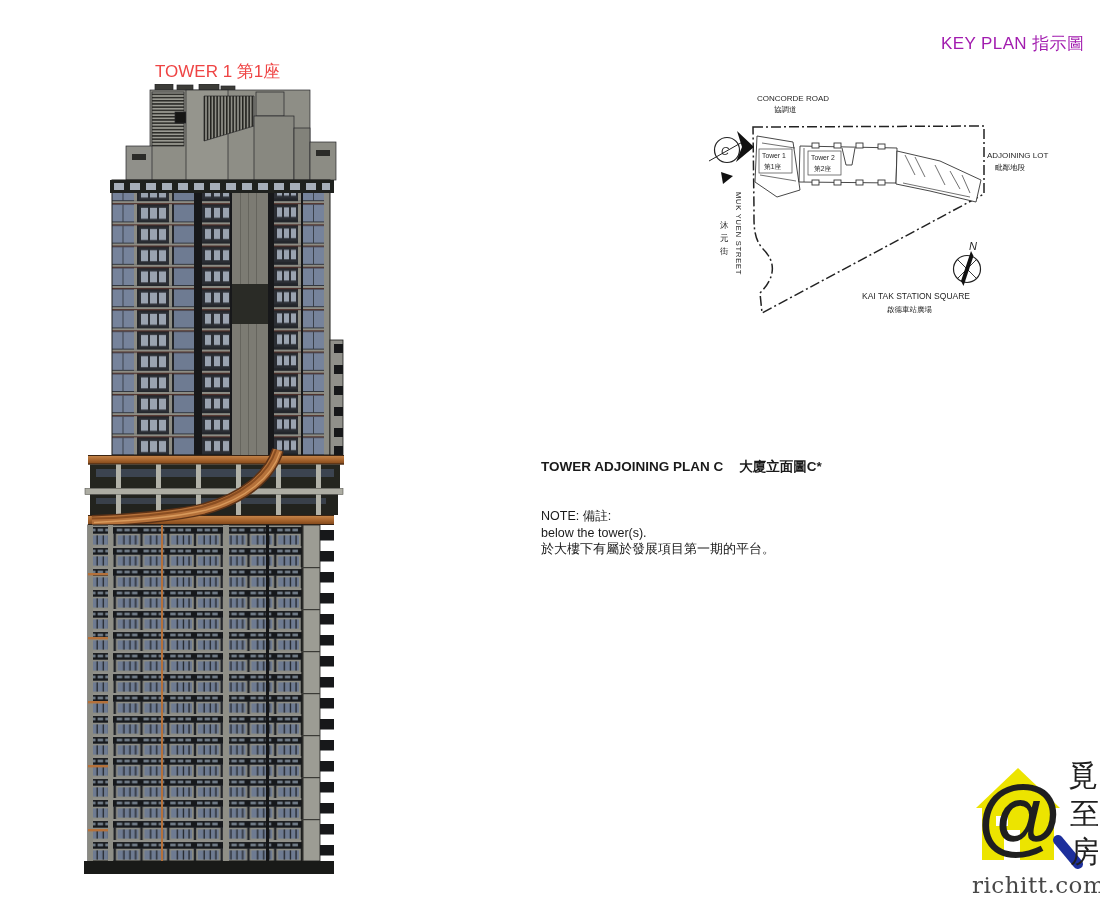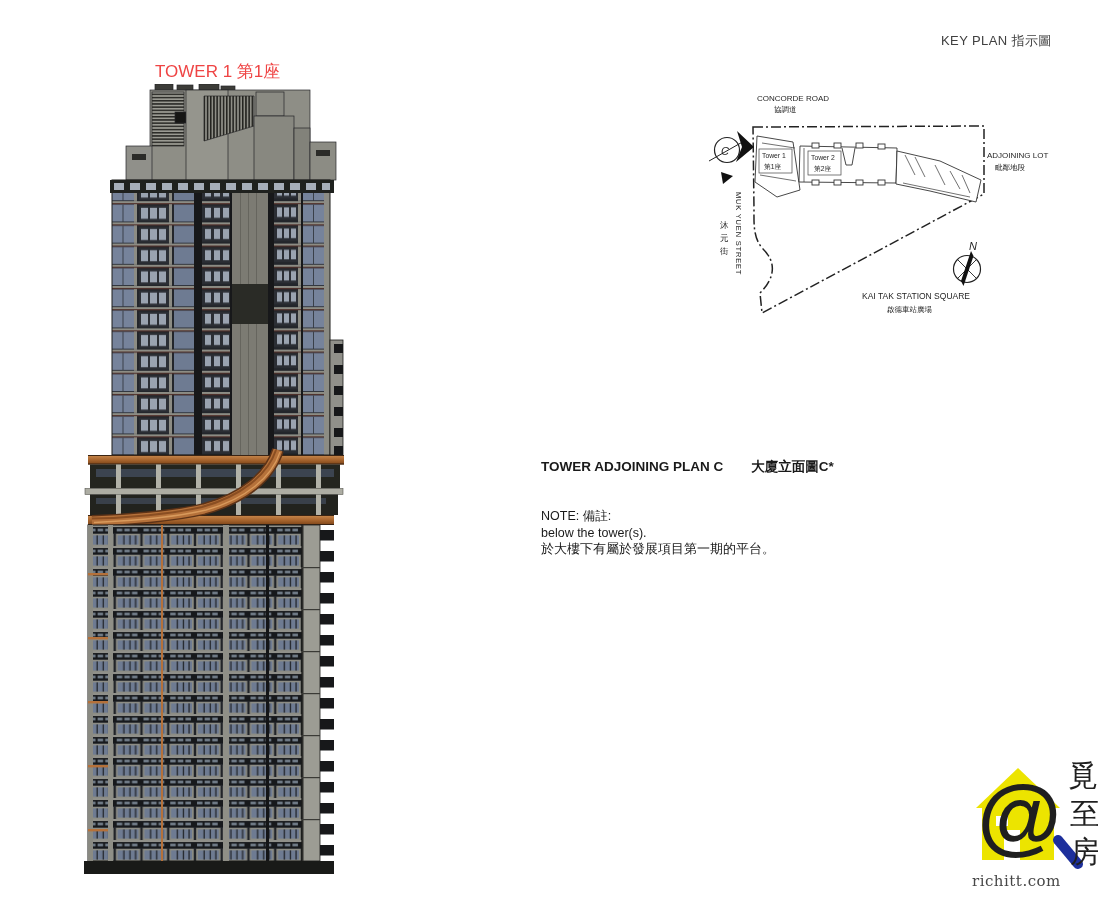--- a/index.html
+++ b/index.html
@@ -1,42 +1,42 @@
 <!DOCTYPE html>
 <html><head>
 <meta charset="utf-8">
 <style>
   html,body{margin:0;padding:0;background:#ffffff;}
   .canvas{
     position:relative;width:1100px;height:900px;background:#ffffff;overflow:hidden;
     font-family:"Liberation Sans",sans-serif;color:#1a1a1a;
   }
   .kp-heading{
-    position:absolute;left:941px;top:32px;font-size:13px;letter-spacing:.4px;
-    color:#404040;white-space:nowrap;
+    position:absolute;left:941px;top:32px;font-size:17px;letter-spacing:.4px;
+    color:#a21caf;white-space:nowrap;
   }
   .tower-title{
     position:absolute;left:155px;top:60px;font-size:17px;color:#ef4444;white-space:nowrap;
   }
   .elev-svg{position:absolute;left:82px;top:84px;}
   .keyplan-svg{position:absolute;left:700px;top:85px;}
   .caption{position:absolute;left:541px;top:458px;width:392px;overflow:hidden;}
   .caption .ttl{font-size:13.5px;font-weight:bold;white-space:nowrap;}
-  .caption .ttl .zh{margin-left:28px;}
+  .caption .ttl .zh{margin-left:16px;}
   .caption .note{margin-top:32px;font-size:12.5px;line-height:16.5px;white-space:nowrap;}
   .caption .note .zh-line{font-size:13px;}
   
   text{font-family:"Liberation Sans",sans-serif;fill:#1f1f1f;}
   .t8{font-size:8px;} .t75{font-size:7.5px;}
   .t68{font-size:6.8px;} .t85{font-size:8.5px;}
   .it{font-style:italic;font-size:11px;}
   
   .logo{position:absolute;left:972px;top:758px;width:126px;height:138px;}
   .logo .site{
-    margin-top:-2px;font-family:"DejaVu Serif",serif;font-size:15px;color:#474747;
+    margin-top:-2px;font-family:"DejaVu Serif",serif;font-size:23px;color:#474747;
     letter-spacing:.5px;text-align:left;
   }
 </style>
 </head>
 <body>
 
 <div class="canvas">
 
   <div class="kp-heading">KEY PLAN 指示圖</div>
 

